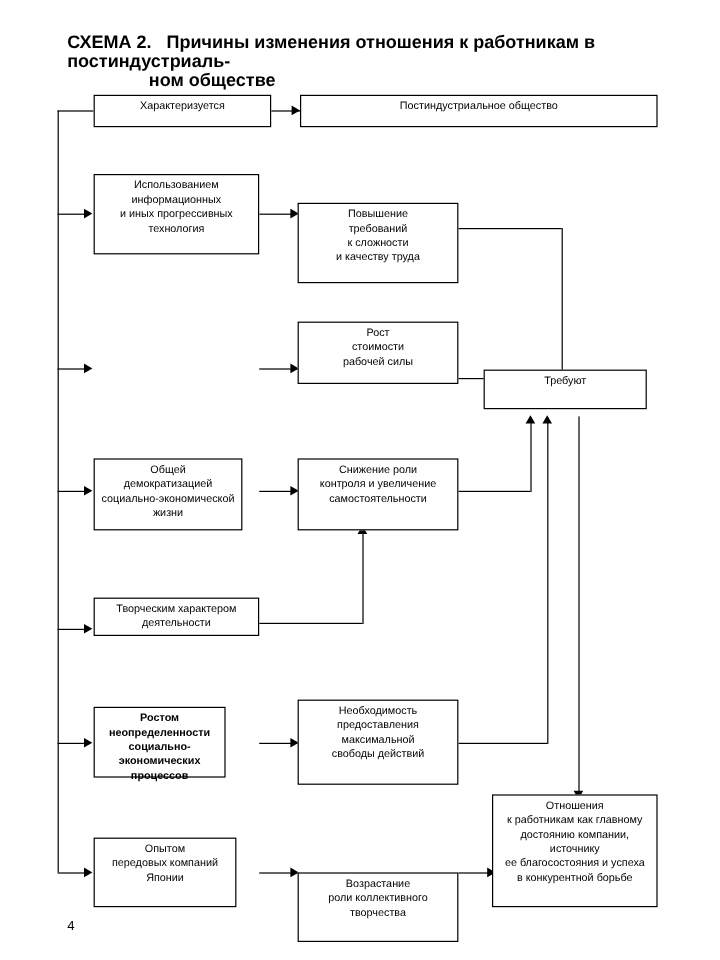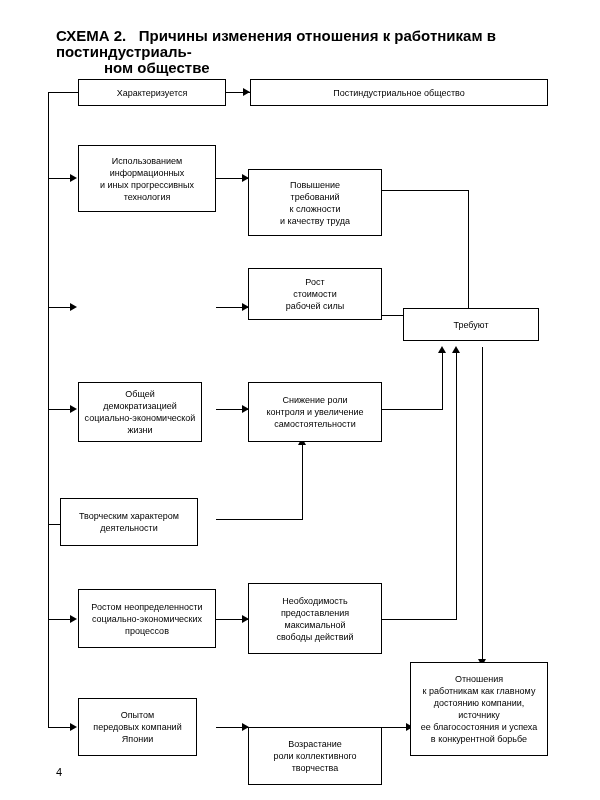--- a/index.html
+++ b/index.html
@@ -30,29 +30,29 @@
     line-height: 16px;
   }
   .title .label {
     display: inline;
   }
   .title .text {
     display: inline;
   }
   .title .line2 {
     display: block;
-    margin-left: 48px;
+    margin-left: 68px;
   }
   .box {
     position: absolute;
     border: 1px solid #000000;
     background: #ffffff;
     box-sizing: border-box;
     display: flex;
-    align-items: center;
+    align-items: flex-start;
     justify-content: center;
     text-align: center;
     font-size: 9px;
     line-height: 12px;
     padding: 2px 3px;
     z-index: 3;
   }
   .box span {
     display: block;
     white-space: pre-line;
@@ -203,26 +203,26 @@
 социально-экономической
 жизни</span>
   </div>
 
   <div class="box" style="left:248px; top:382px; width:134px; height:60px;">
     <span>Снижение роли
 контроля и увеличение
 самостоятельности</span>
   </div>
 
-  <div class="box" style="left:60px; top:498px; width:138px; height:48px;">
+  <div class="box" style="left:78px; top:498px; width:138px; height:32px;">
     <span>Творческим характером
 деятельности</span>
   </div>
 
-  <div class="box" style="left:78px; top:589px; width:138px; height:59px;">
+  <div class="box" style="left:78px; top:589px; width:110px; height:59px;font-weight:bold;">
     <span>Ростом неопределенности
 социально-экономических
 процессов</span>
   </div>
 
   <div class="box" style="left:248px; top:583px; width:134px; height:71px;">
     <span>Необходимость
 предоставления
 максимальной
 свободы действий</span>

